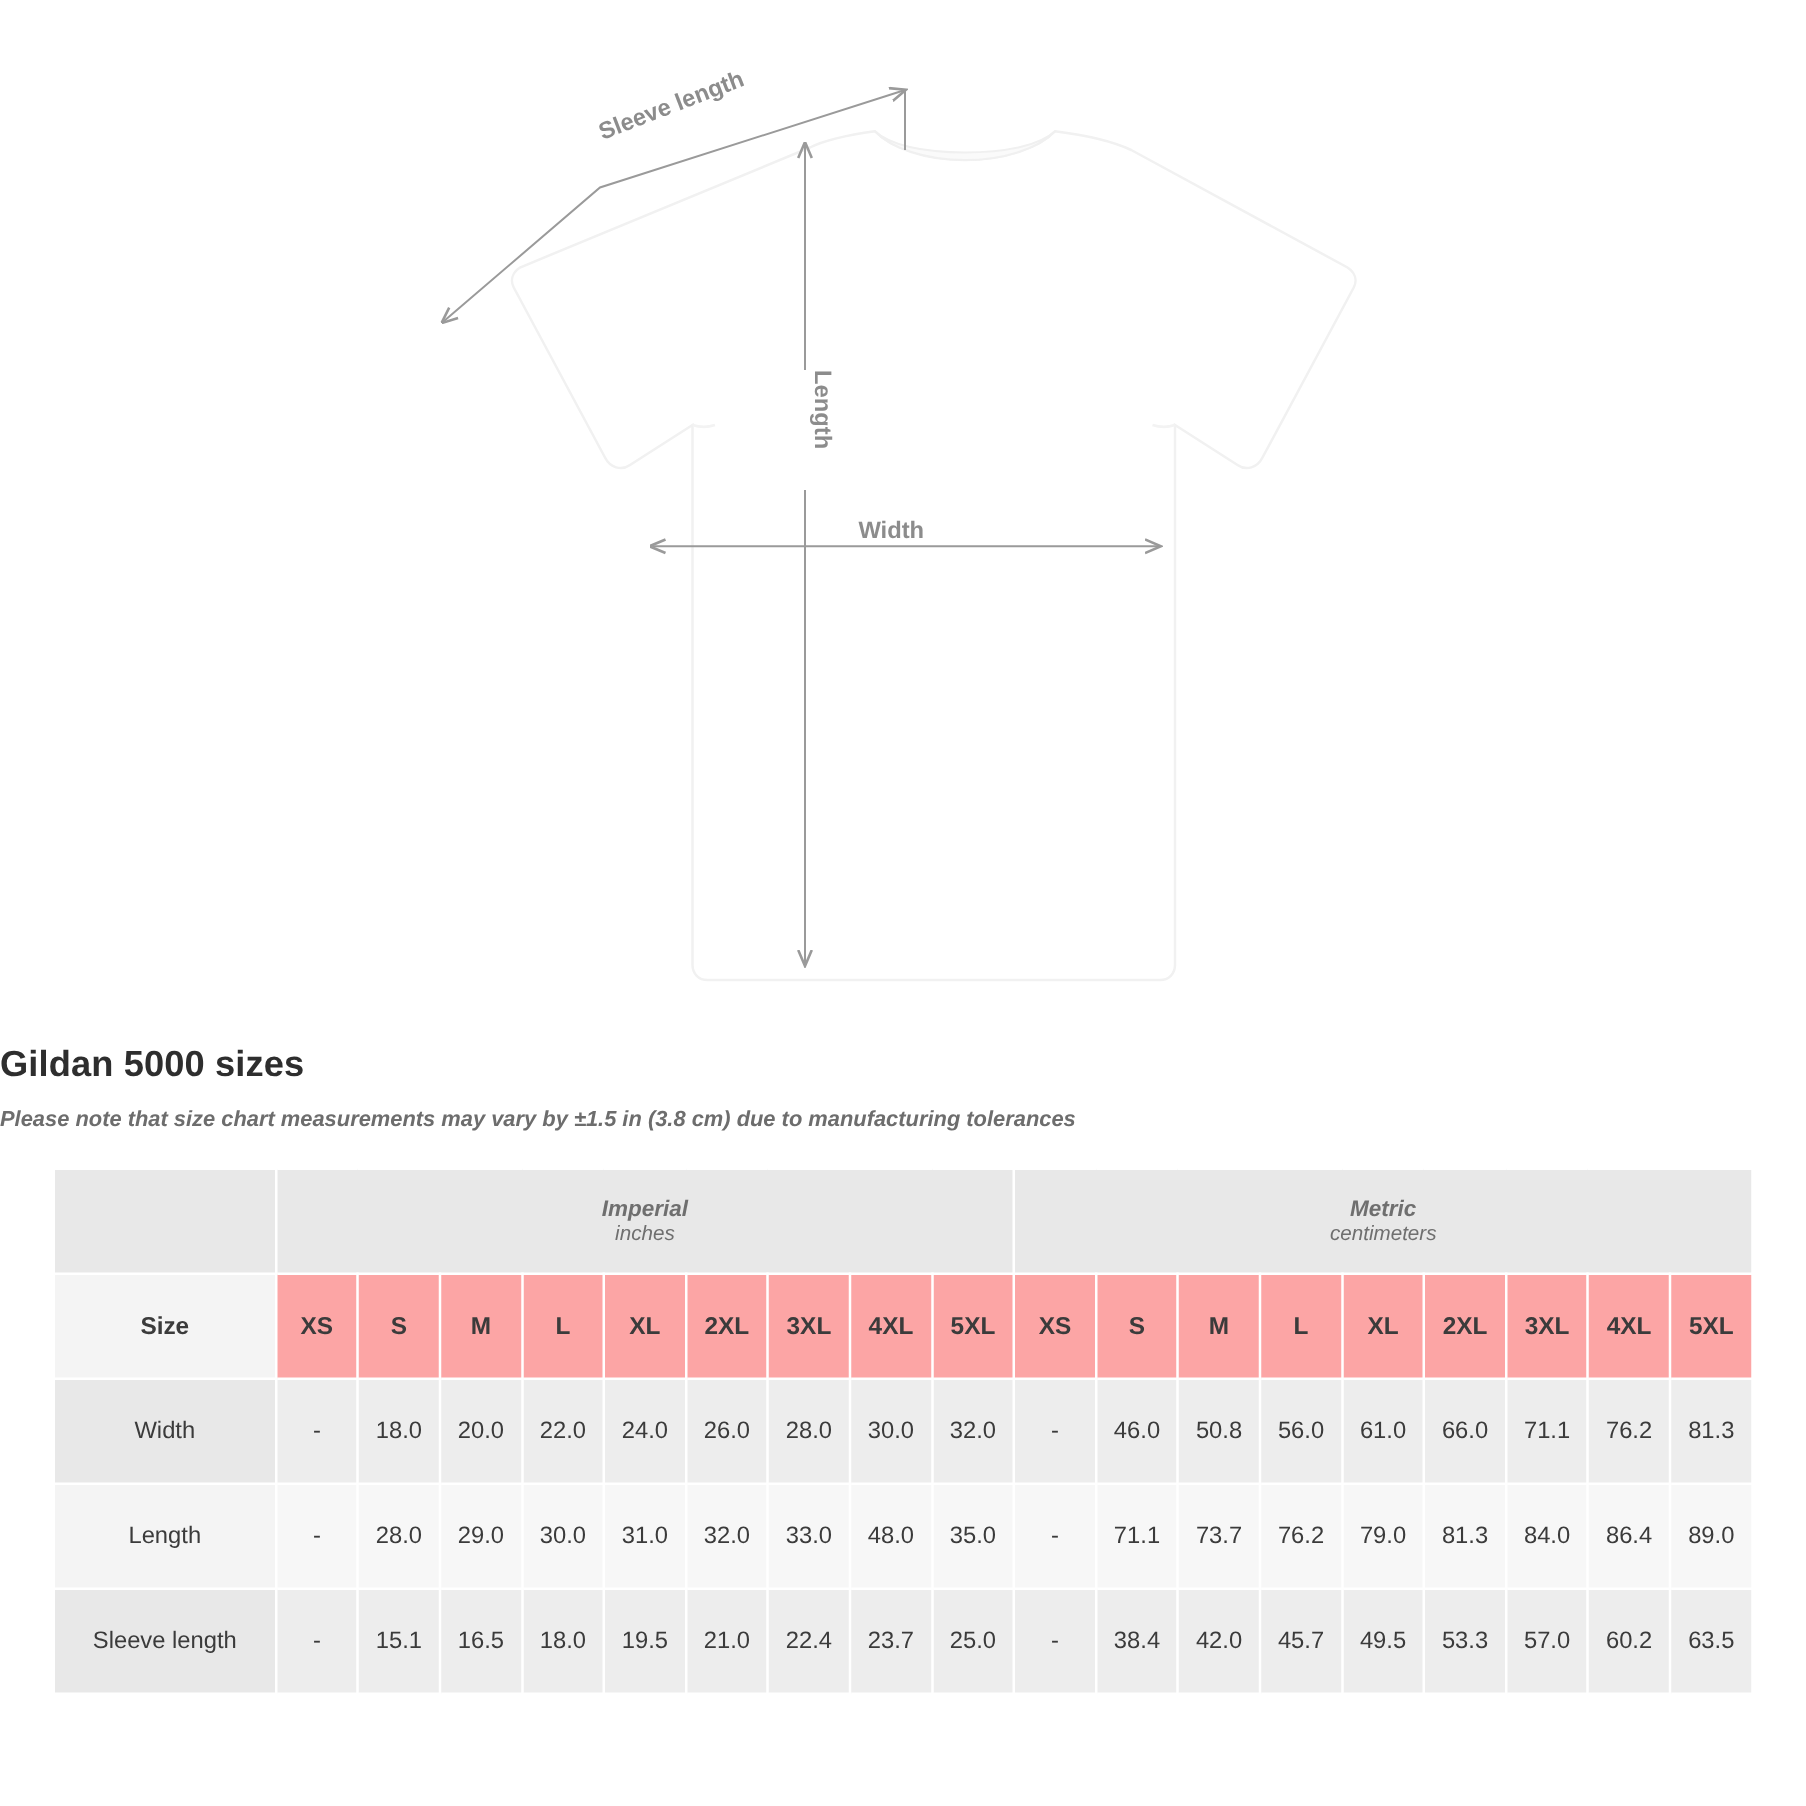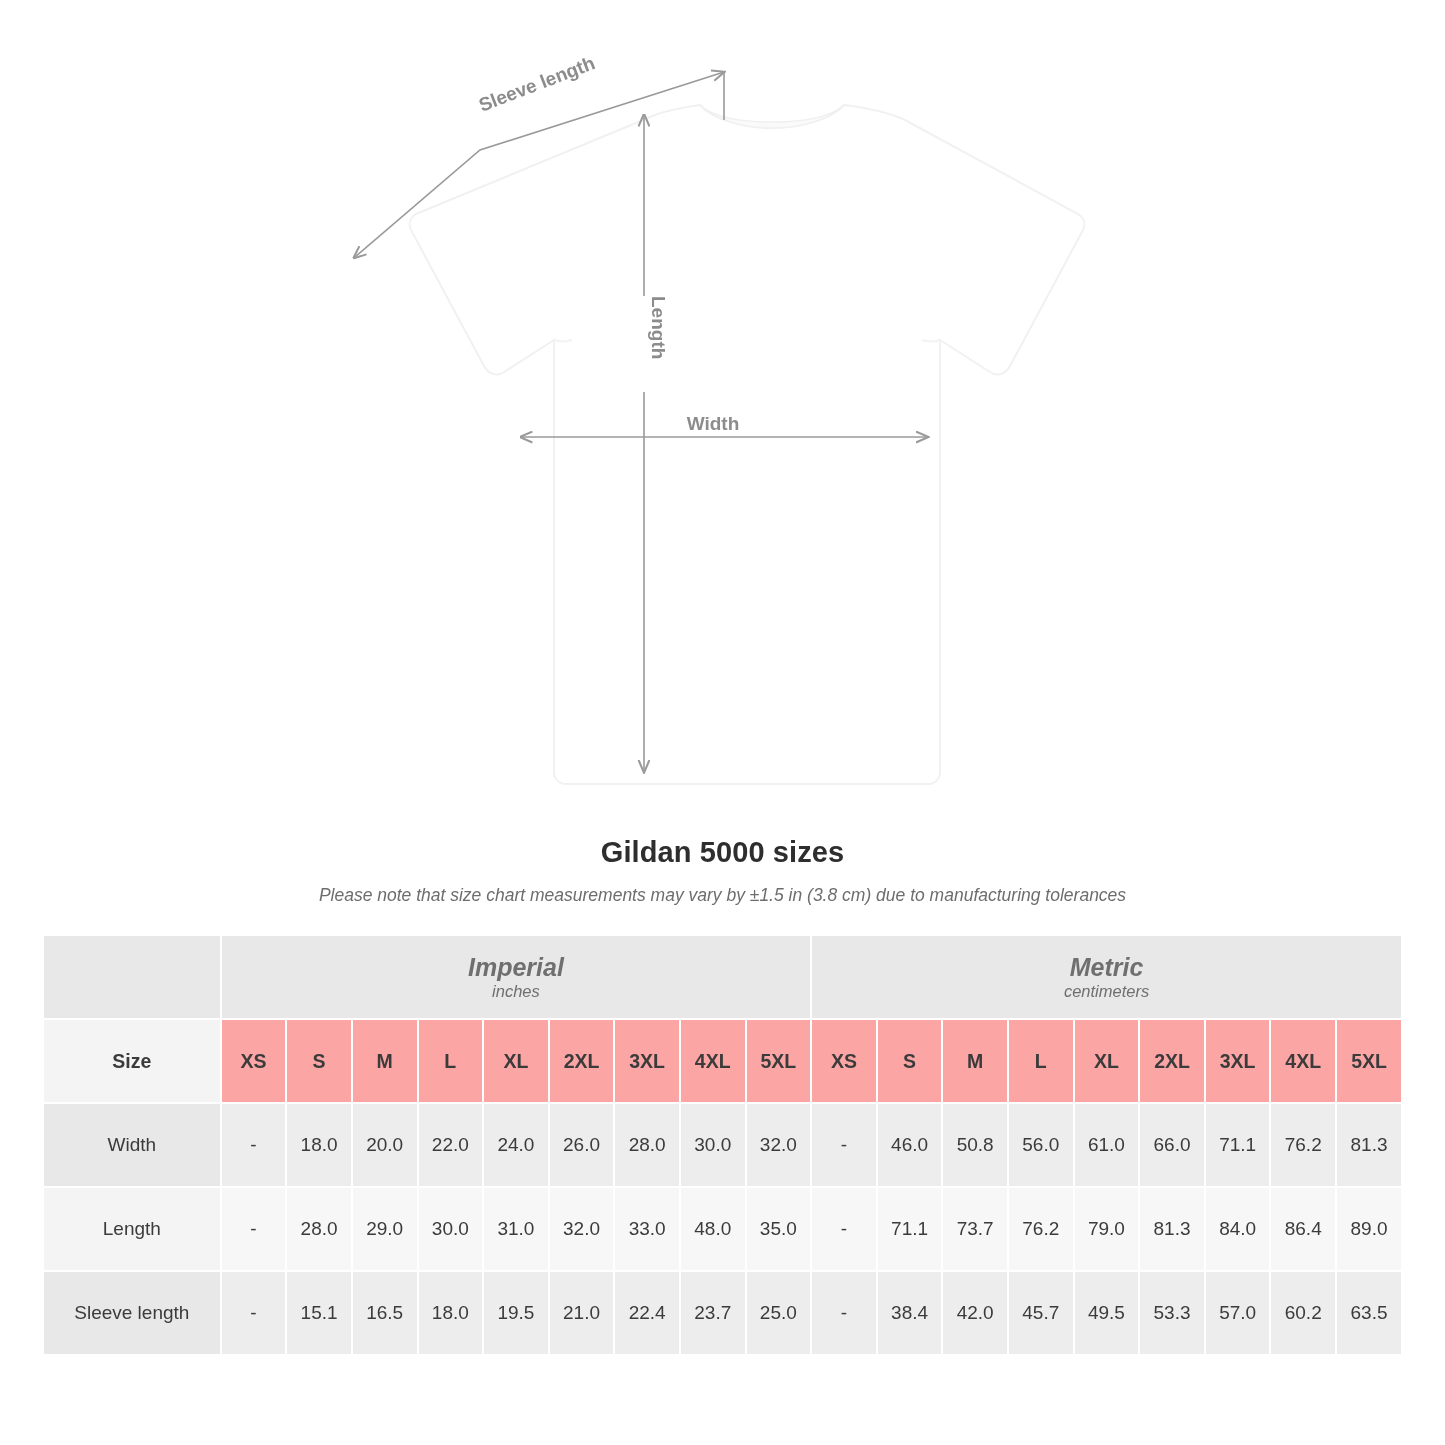--- a/index.html
+++ b/index.html
@@ -21,34 +21,35 @@
     position: relative;
     width: 1445px;
     height: 830px;
   }
   .illustration svg {
     display: block;
   }
 
   
   .title-block {
-    text-align: center;
+    text-align: left;
     margin-top: 6px;
   }
   .chart-title {
     font-size: 29px;
     font-weight: bold;
     color: #2e2e2e;
     letter-spacing: 0.1px;
   }
   .chart-note {
     font-size: 17.5px;
     font-style: italic;
     color: #6d6d6d;
     margin-top: 16px;
+    font-weight: bold;
   }
 
   
   .table-wrap {
     margin: 28px 42px 0 42px;
   }
   table.size-table {
     border-collapse: collapse;
     width: 1361px;
     table-layout: fixed;
@@ -61,21 +62,21 @@
     font-weight: normal;
     padding: 0;
     height: 84px;
     vertical-align: middle;
   }
   .unit-head {
     background: #e8e8e8;
     height: 120px;
   }
   .unit-head .unit-name {
-    font-size: 25px;
+    font-size: 18px;
     font-style: italic;
     font-weight: bold;
     color: #6f6f6f;
   }
   .unit-head .unit-sub {
     font-size: 16.5px;
     font-style: italic;
     color: #6f6f6f;
     margin-top: 0;
   }

